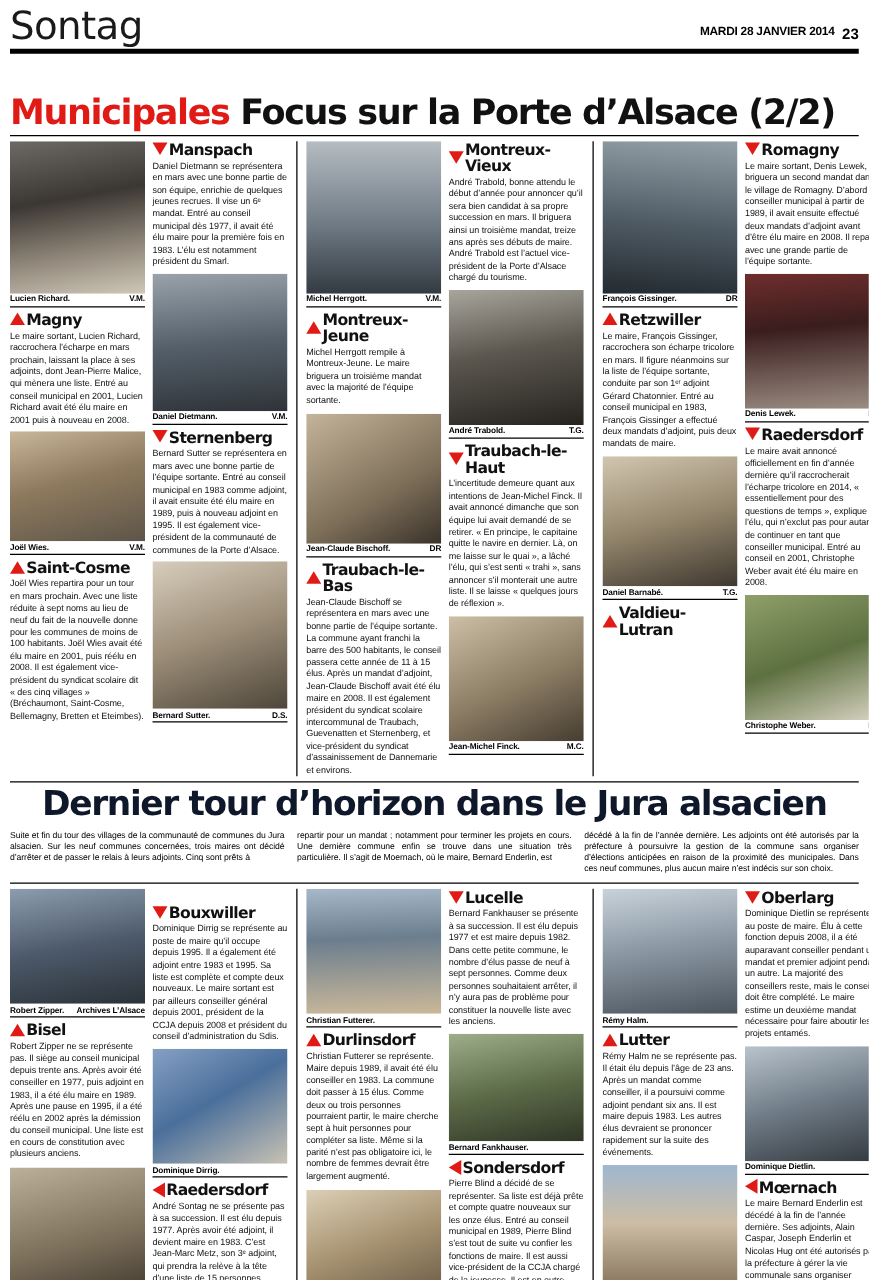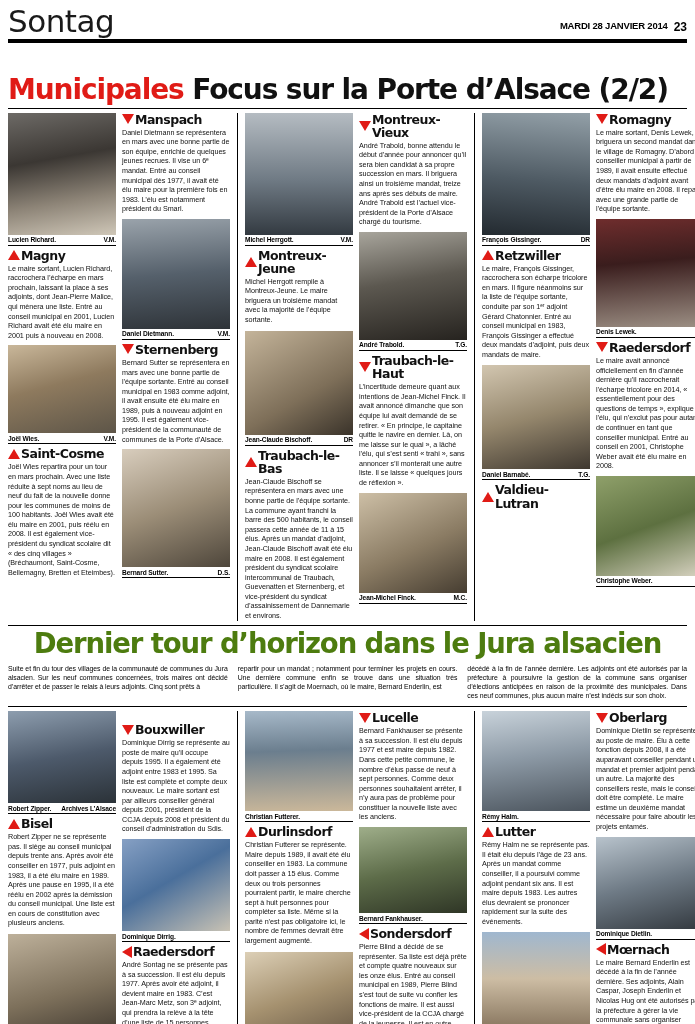--- a/index.html
+++ b/index.html
@@ -75,21 +75,21 @@
     letter-spacing: -0.05px; hyphens: auto; color: #111;
   }
 
   
   .head2-wrap { padding: 4px 0 2px 0; }
   .rule-top2 { height: 1px; background:#000; }
   .head2 {
     font-family: "DejaVu Sans", sans-serif;
     font-weight: 700; font-size: 27.5px; line-height: 1.05;
     letter-spacing: -1.1px; text-align: center; white-space: nowrap;
-    color: #4d7c0f; padding: 3px 0 3px 0;
+    color: #0f172a; padding: 3px 0 3px 0;
   }
   .chapo { display: flex; gap: 10px; padding: 3px 0 5px 0; }
   .chapo .cc { width: 222px; font-size: 6.9px; line-height: 1.3; text-align: justify; letter-spacing:-0.05px;}
   .rule-chapo { height: 0.8px; background: #000; margin-bottom: 4px; }
 
   
   .ph { background: #b9b2a6; }
   .ph.p1 { background: linear-gradient(170deg,#6d6a66 0%,#3b3733 38%,#8d8477 70%,#cfc7b8 100%); }
   .ph.p2 { background: linear-gradient(165deg,#c9b79a 0%,#8e7a5e 45%,#5d5548 100%); }
   .ph.p3 { background: linear-gradient(175deg,#9aa3ab 0%,#55606b 50%,#2e3338 100%); }

